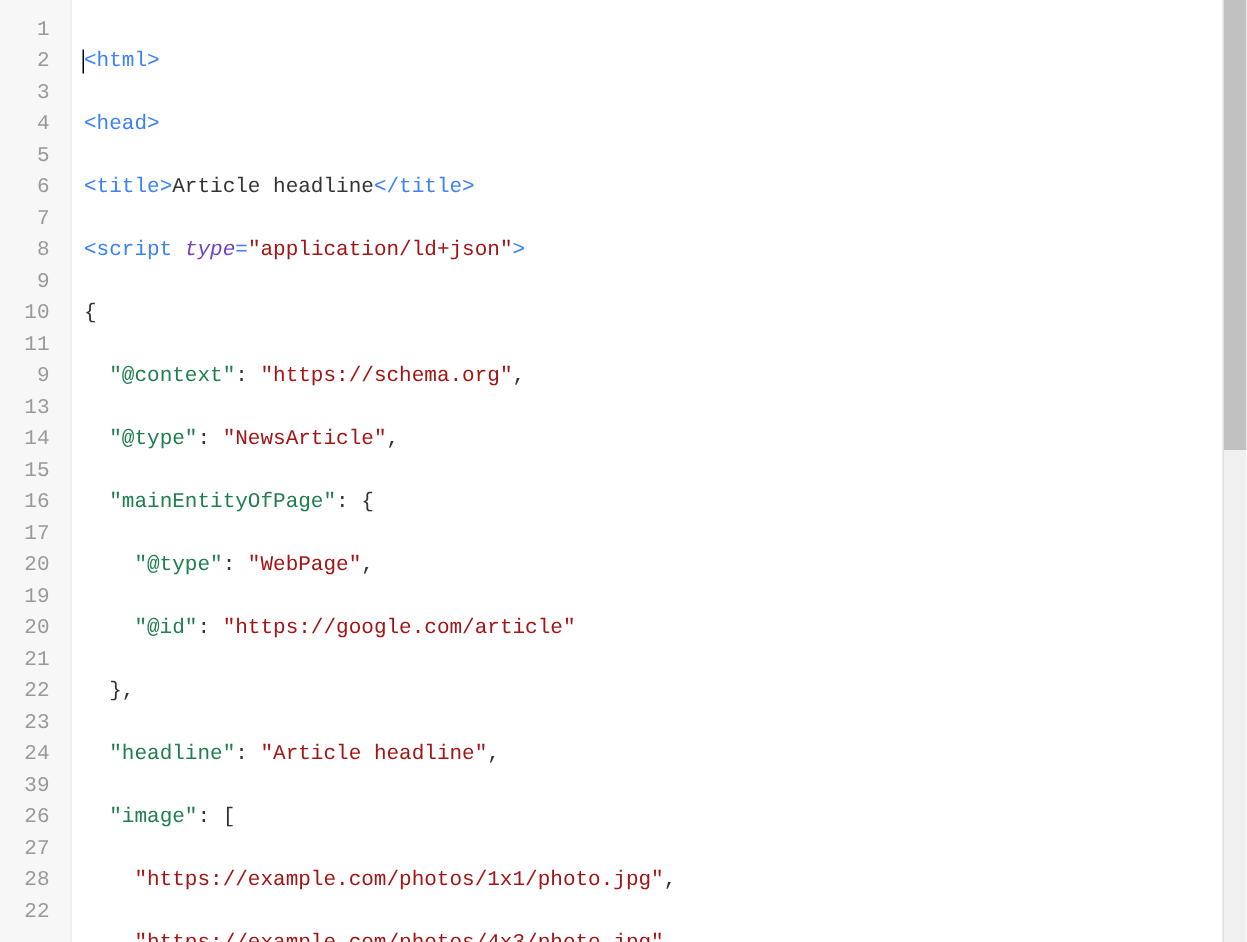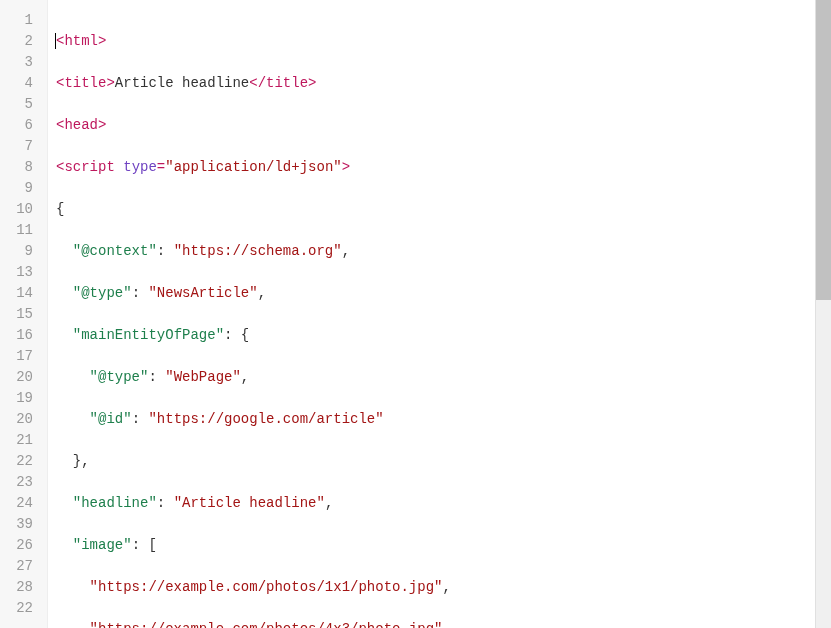--- a/index.html
+++ b/index.html
@@ -25,22 +25,22 @@
   }
   .gutter div { padding-right: 6px; }
   .code {
     padding: 10px 0 10px 8px;
     flex: 1;
     white-space: pre;
     color: #333;
     position: relative;
   }
   .code-line { min-height: 21px; }
-  .tag { color: #be185d; margin-top: 46px; }       
-  .attr { color: #6f42c1; }      
+  .tag { color: #3b82f6; margin-top: 46px; }       
+  .attr { color: #6f42c1; font-style: italic; }      
   .key  { color: #1e7f4c; }      
   .str  { color: #a31515; }      
   .punct{ color: #333; }      
   .txt  { color: #333; }
   .cursor {
     display: inline-block;
     width: 0;
     border-left: 1px solid #000;
     height: 16px;
     vertical-align: text-bottom;
@@ -88,22 +88,22 @@
   <div>24</div>
   <div>39</div>
   <div>26</div>
   <div>27</div>
   <div>28</div>
   <div>22</div>
 </div>
 
 <div class="code">
 <div class="code-line"><span class="cursor"></span><span class="tag">&lt;<span>html</span>&gt;</span></div>
+<div class="code-line"><span class="tag">&lt;<span>head</span>&gt;</span></div>
 <div class="code-line"><span class="tag">&lt;<span>title</span>&gt;</span><span class="txt">Article headline</span><span class="tag">&lt;/<span>title</span>&gt;</span></div>
-<div class="code-line"><span class="tag">&lt;<span>head</span>&gt;</span></div>
 <div class="code-line"><span class="tag">&lt;<span>script</span> </span><span class="attr">type</span><span class="tag">=</span><span class="str">"application/ld+json"</span><span class="tag">&gt;</span></div>
 <div class="code-line"><span class="punct">{</span></div>
 <div class="code-line"><span>  </span><span class="key">"@context"</span><span class="punct">: </span><span class="str">"https://schema.org"</span><span class="punct">,</span></div>
 <div class="code-line"><span>  </span><span class="key">"@type"</span><span class="punct">: </span><span class="str">"NewsArticle"</span><span class="punct">,</span></div>
 <div class="code-line"><span>  </span><span class="key">"mainEntityOfPage"</span><span class="punct">: {</span></div>
 <div class="code-line"><span>    </span><span class="key">"@type"</span><span class="punct">: </span><span class="str">"WebPage"</span><span class="punct">,</span></div>
 <div class="code-line"><span>    </span><span class="key">"@id"</span><span class="punct">: </span><span class="str">"https://google.com/article"</span></div>
 <div class="code-line"><span>  </span><span class="punct">},</span></div>
 <div class="code-line"><span>  </span><span class="key">"headline"</span><span class="punct">: </span><span class="str">"Article headline"</span><span class="punct">,</span></div>
 <div class="code-line"><span>  </span><span class="key">"image"</span><span class="punct">: [</span></div>

